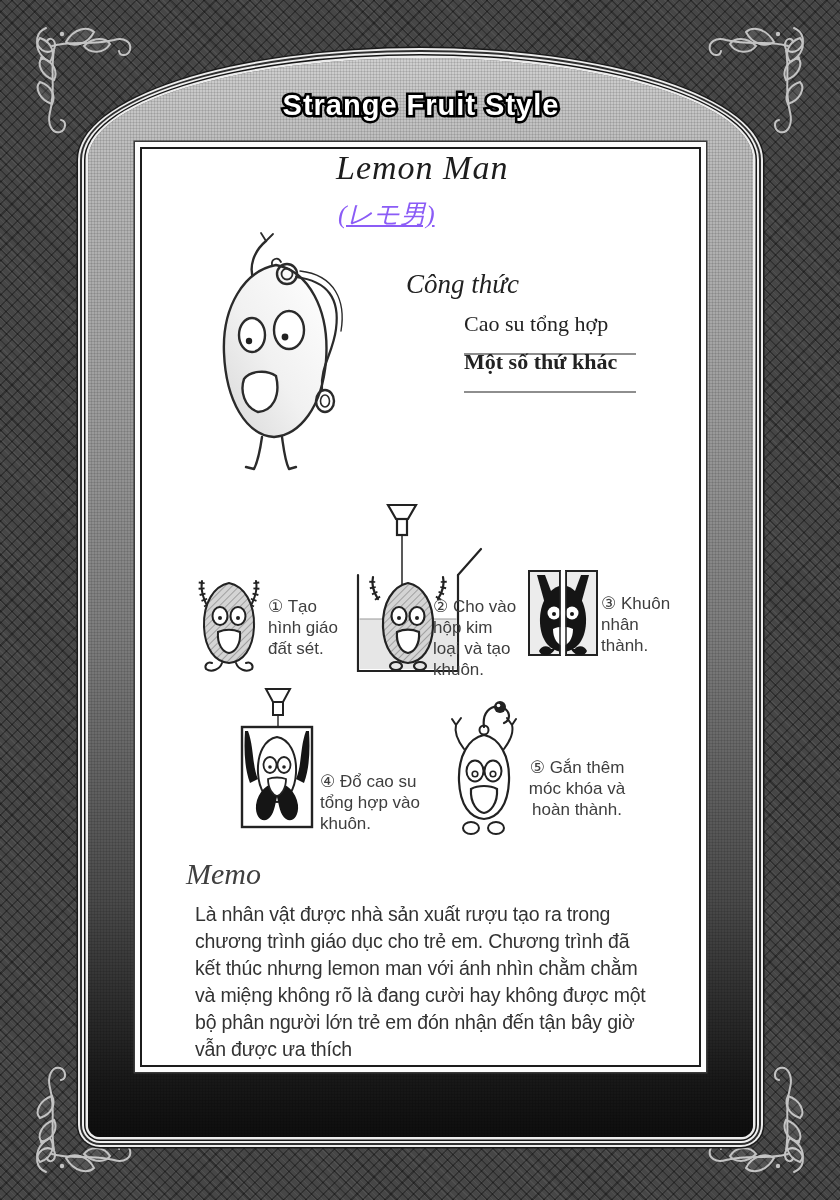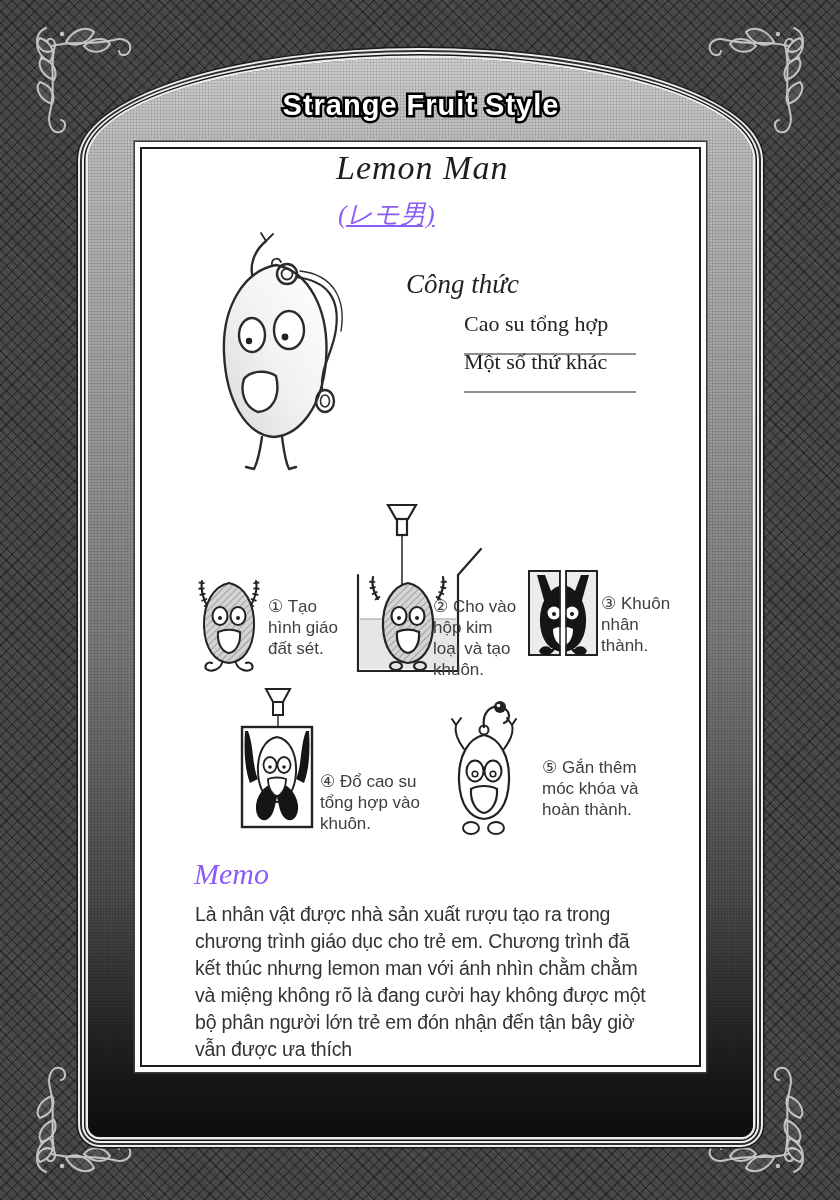--- a/index.html
+++ b/index.html
@@ -47,35 +47,35 @@
 
   .char-name{left:194px;top:0px;font:italic 34px "Liberation Serif","DejaVu Serif",serif;color:#1d1d1d;letter-spacing:1px;white-space:nowrap;}
   .char-name-jp{left:196px;top:48px;font:italic 26px "Liberation Serif","DejaVu Serif",serif;color:#8b5cf6;white-space:nowrap;text-decoration:underline;}
 
   .main-art{left:46px;top:80px;width:192px;height:242px;}
 
   .formula-heading{left:264px;top:120px;font:italic 27px "Liberation Serif","DejaVu Serif",serif;color:#222;white-space:nowrap;}
   .formula-item{left:322px;width:172px;font:22px "Liberation Serif","DejaVu Serif",serif;color:#222;
     border-bottom:2px solid #8e8e8e;padding-bottom:16px;white-space:nowrap;}
   .formula-item.f0{top:162px;}
-  .formula-item.f1{top:200px;}
+  .formula-item.f1{top:200px;font-weight:bold;}
 
   .step-cap{font:17px/21px "Liberation Sans","DejaVu Sans",sans-serif;color:#3e3e3e;}
   .s1-art{left:50px;top:420px;width:74px;height:105px;}
   .s1-cap{left:126px;top:447px;width:78px;}
   .s2-art{left:196px;top:350px;width:145px;height:178px;}
   .s2-cap{left:291px;top:447px;width:88px;}
   .s3-art{left:385px;top:420px;width:72px;height:90px;}
   .s3-cap{left:459px;top:444px;width:82px;}
   .s4-art{left:96px;top:538px;width:78px;height:145px;}
   .s4-cap{left:178px;top:602px;width:108px;margin-top:20px;}
   .s5-art{left:300px;top:548px;width:82px;height:142px;}
-  .s5-cap{left:400px;top:608px;width:106px;}
-
-  .memo-heading{left:52px;top:708px;font:italic 30px "Liberation Serif","DejaVu Serif",serif;color:#8b5cf6;}
+  .s5-cap{left:382px;top:608px;width:106px;text-align:center;}
+
+  .memo-heading{left:44px;top:708px;font:italic 30px "Liberation Serif","DejaVu Serif",serif;color:#404040;}
   .memo-body{left:53px;top:752px;width:452px;font:19.5px/27px "Liberation Sans","DejaVu Sans",sans-serif;color:#333;letter-spacing:-0.2px;}
 </style>
 </head>
 <body>
 
 <svg width="0" height="0" style="position:absolute" aria-hidden="true">
   <defs>
     <pattern id="hatch" width="5" height="5" patternUnits="userSpaceOnUse" patternTransform="rotate(45)">
       <rect width="5" height="5" fill="#d4d4d4"></rect>
       <line x1="0" y1="0" x2="0" y2="5" stroke="#8f8f8f" stroke-width="1.5"></line>

